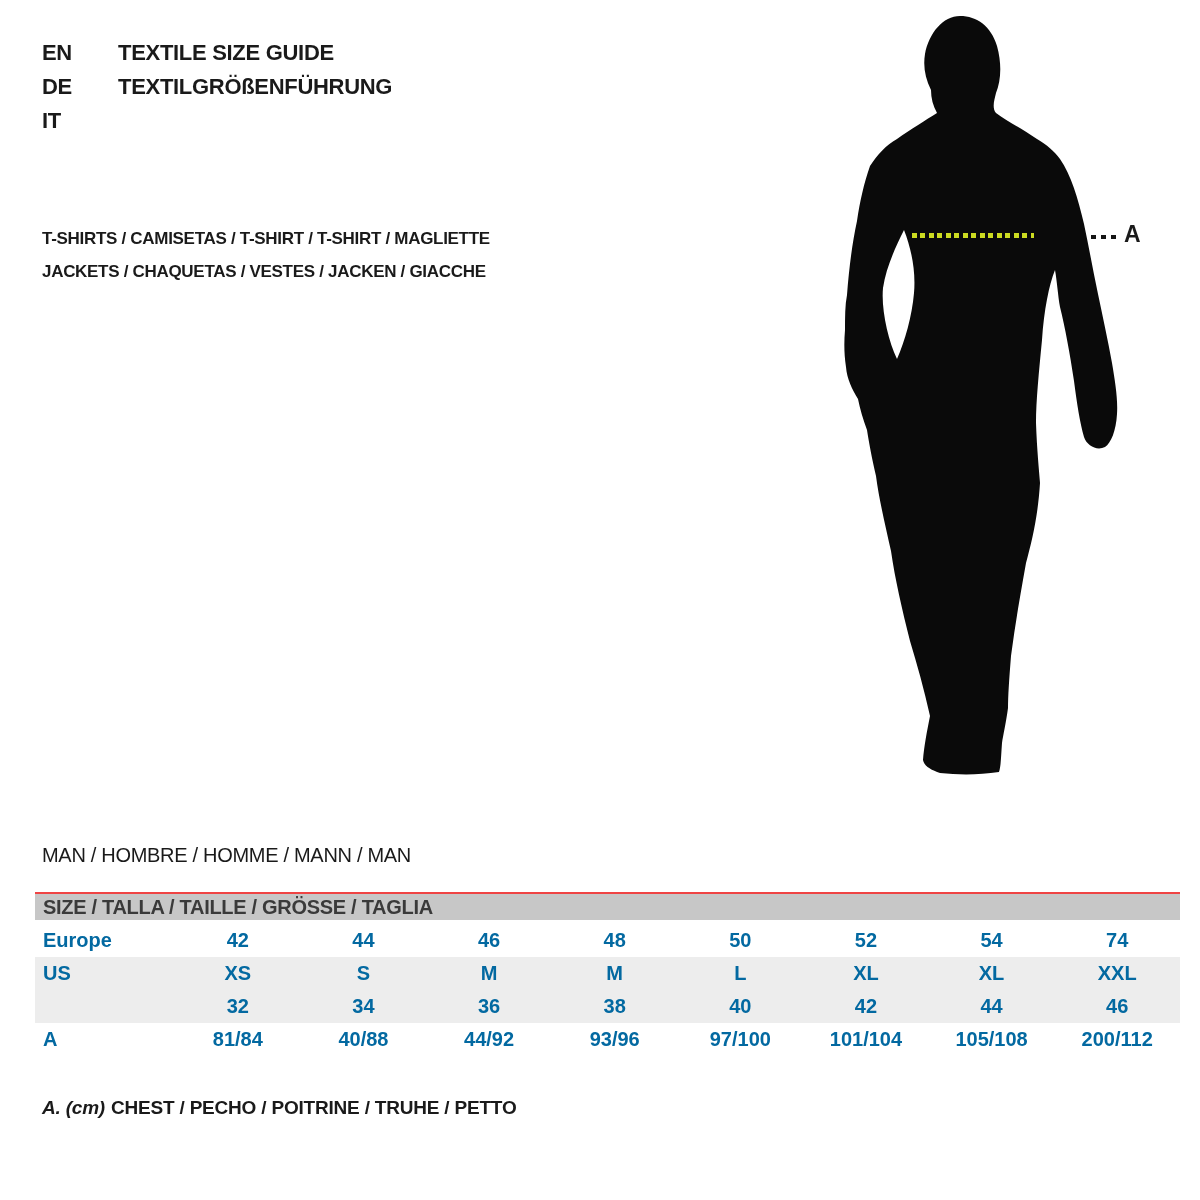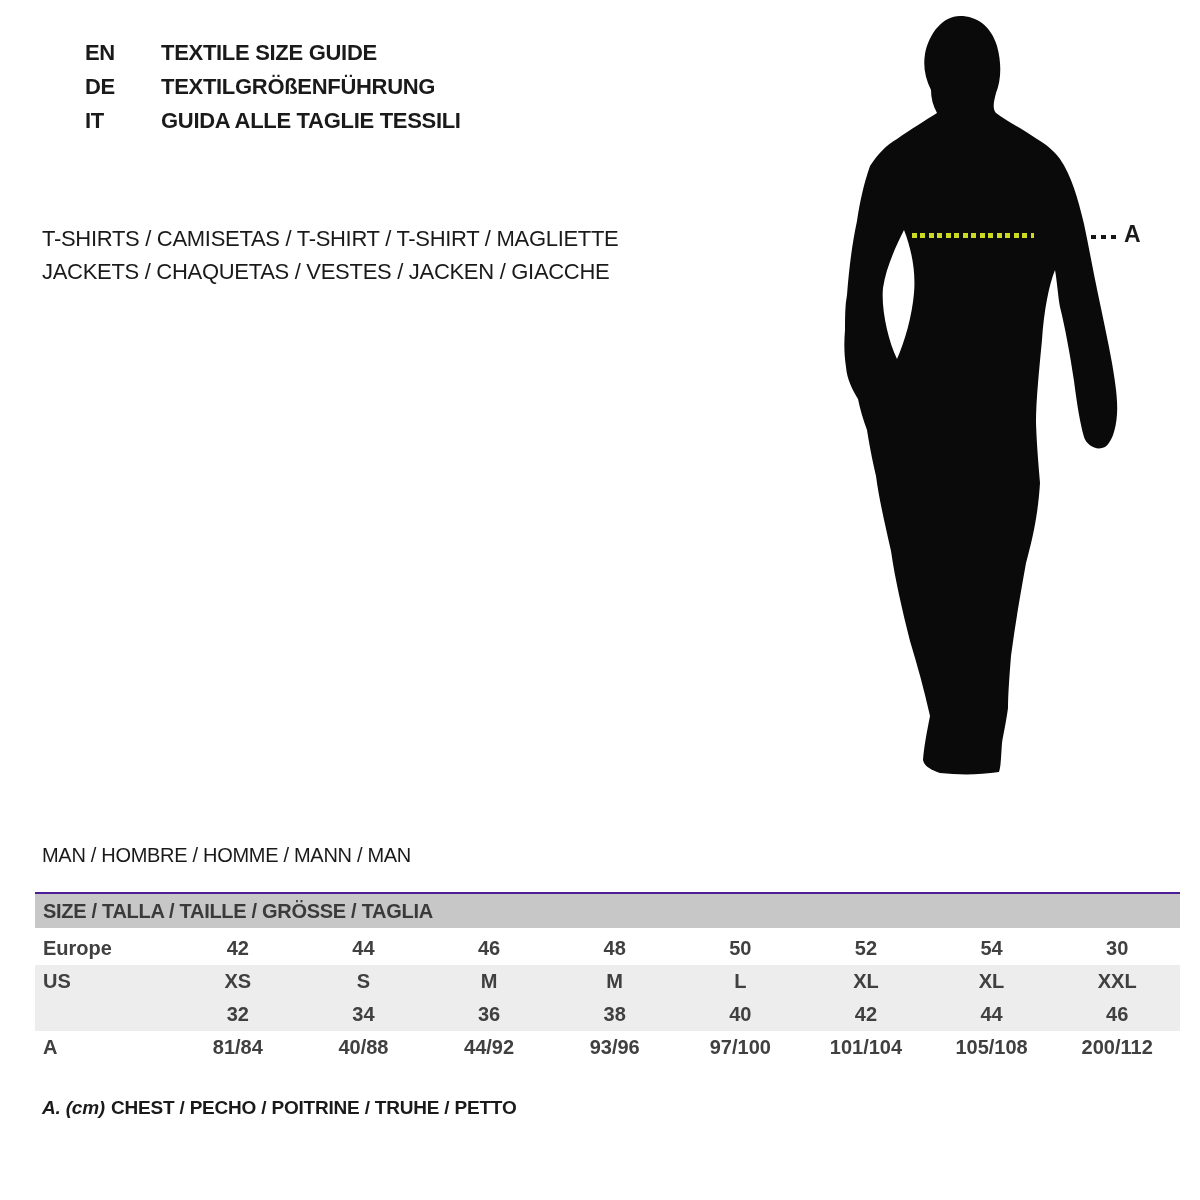--- a/index.html
+++ b/index.html
@@ -13,51 +13,51 @@
   html,body{margin:0;padding:0;}
   body{
     width:1200px;height:1200px;position:relative;background:#ffffff;
     font-family:"Liberation Sans",sans-serif;color:var(--ink);
     overflow:hidden;
   }
   .abs{position:absolute;}
 
   
   .lang-list{left:42px;top:36px;}
-  .lang-row{display:flex;height:34px;align-items:center;font-weight:bold;font-size:22px;letter-spacing:-0.3px;margin-left:43px;}
+  .lang-row{display:flex;height:34px;align-items:center;font-weight:bold;font-size:22px;letter-spacing:-0.3px;}
   .lang-code{width:76px;}
 
   
   .categories{left:42px;top:222px;}
-  .cat-line{font-weight:normal;font-size:22px;line-height:33px;letter-spacing:-0.3px;white-space:nowrap;}
+  .cat-line{font-weight:bold;font-size:17px;line-height:33px;letter-spacing:-0.3px;white-space:nowrap;}
 
   
   .figure-svg{left:840px;top:10px;width:280px;height:780px;}
   .chest-line{
     left:912px;top:233px;width:122px;height:5px;
     background:repeating-linear-gradient(to right,var(--accent) 0 5px,transparent 5px 8.5px);
   }
   .measure-dashes{
     left:1091px;top:235px;width:30px;height:4px;
     background:repeating-linear-gradient(to right,#151515 0 5px,transparent 5px 10px);
   }
   .measure-label{left:1124px;top:221px;font-weight:bold;font-size:23px;}
 
   
   .section-title{left:42px;top:844px;font-weight:normal;font-size:20px;letter-spacing:-0.3px;}
 
   
   .size-table{left:35px;top:892px;width:1145px;}
   .thead{
-    height:36px;background:var(--header-bg);border-top:2px solid #4c1d95;
+    height:28px;background:var(--header-bg);border-top:2px solid #ef4444;
     display:flex;align-items:center;padding-left:8px;
     font-size:20px;font-weight:bold;color:#3a3a3a;letter-spacing:-0.3px;
   }
   .trows{margin-top:4px;}
-  .trow{display:flex;height:33px;align-items:center;font-size:20px;font-weight:bold;color:#404040;}
+  .trow{display:flex;height:33px;align-items:center;font-size:20px;font-weight:bold;color:#0369a1;}
   .tlabel{width:140px;padding-left:8px;}
   .tcell{flex:1;text-align:center;}
   .band{background:var(--band-bg);}
 
   
   .footnote{left:42px;top:1097px;font-weight:bold;font-size:19px;letter-spacing:-0.2px;white-space:nowrap;}
   .footnote .prefix{margin-right:6px;font-style:italic;}
 </style>
 </head>
 <body>
@@ -66,21 +66,20 @@
   <div class="lang-row">
     <span class="lang-code">EN</span>
     <span class="lang-title">TEXTILE SIZE GUIDE</span>
   </div>
   <div class="lang-row">
     <span class="lang-code">DE</span>
     <span class="lang-title">TEXTILGRÖßENFÜHRUNG</span>
   </div>
   <div class="lang-row">
     <span class="lang-code">IT</span>
-    <span class="lang-title">GUIDA ALLE TAGLIE TESSILI</span>
   </div>
 </div>
 
 <div class="abs categories">
   <div class="cat-line">T-SHIRTS / CAMISETAS / T-SHIRT / T-SHIRT / MAGLIETTE</div>
   <div class="cat-line">JACKETS / CHAQUETAS / VESTES / JACKEN / GIACCHE</div>
 </div>
 
 <svg class="abs figure-svg" viewBox="0 0 280 780" preserveAspectRatio="none" xmlns="http://www.w3.org/2000/svg">
   <path fill="#0a0a0a" fill-rule="evenodd" d="
@@ -147,21 +146,21 @@
   <div class="trows">
     <div class="trow">
       <span class="tlabel">Europe</span>
       <span class="tcell">42</span>
       <span class="tcell">44</span>
       <span class="tcell">46</span>
       <span class="tcell">48</span>
       <span class="tcell">50</span>
       <span class="tcell">52</span>
       <span class="tcell">54</span>
-      <span class="tcell">30</span>
+      <span class="tcell">74</span>
     </div>
     <div class="band">
       <div class="trow">
         <span class="tlabel">US</span>
         <span class="tcell">XS</span>
         <span class="tcell">S</span>
         <span class="tcell">M</span>
         <span class="tcell">M</span>
         <span class="tcell">L</span>
         <span class="tcell">XL</span>

